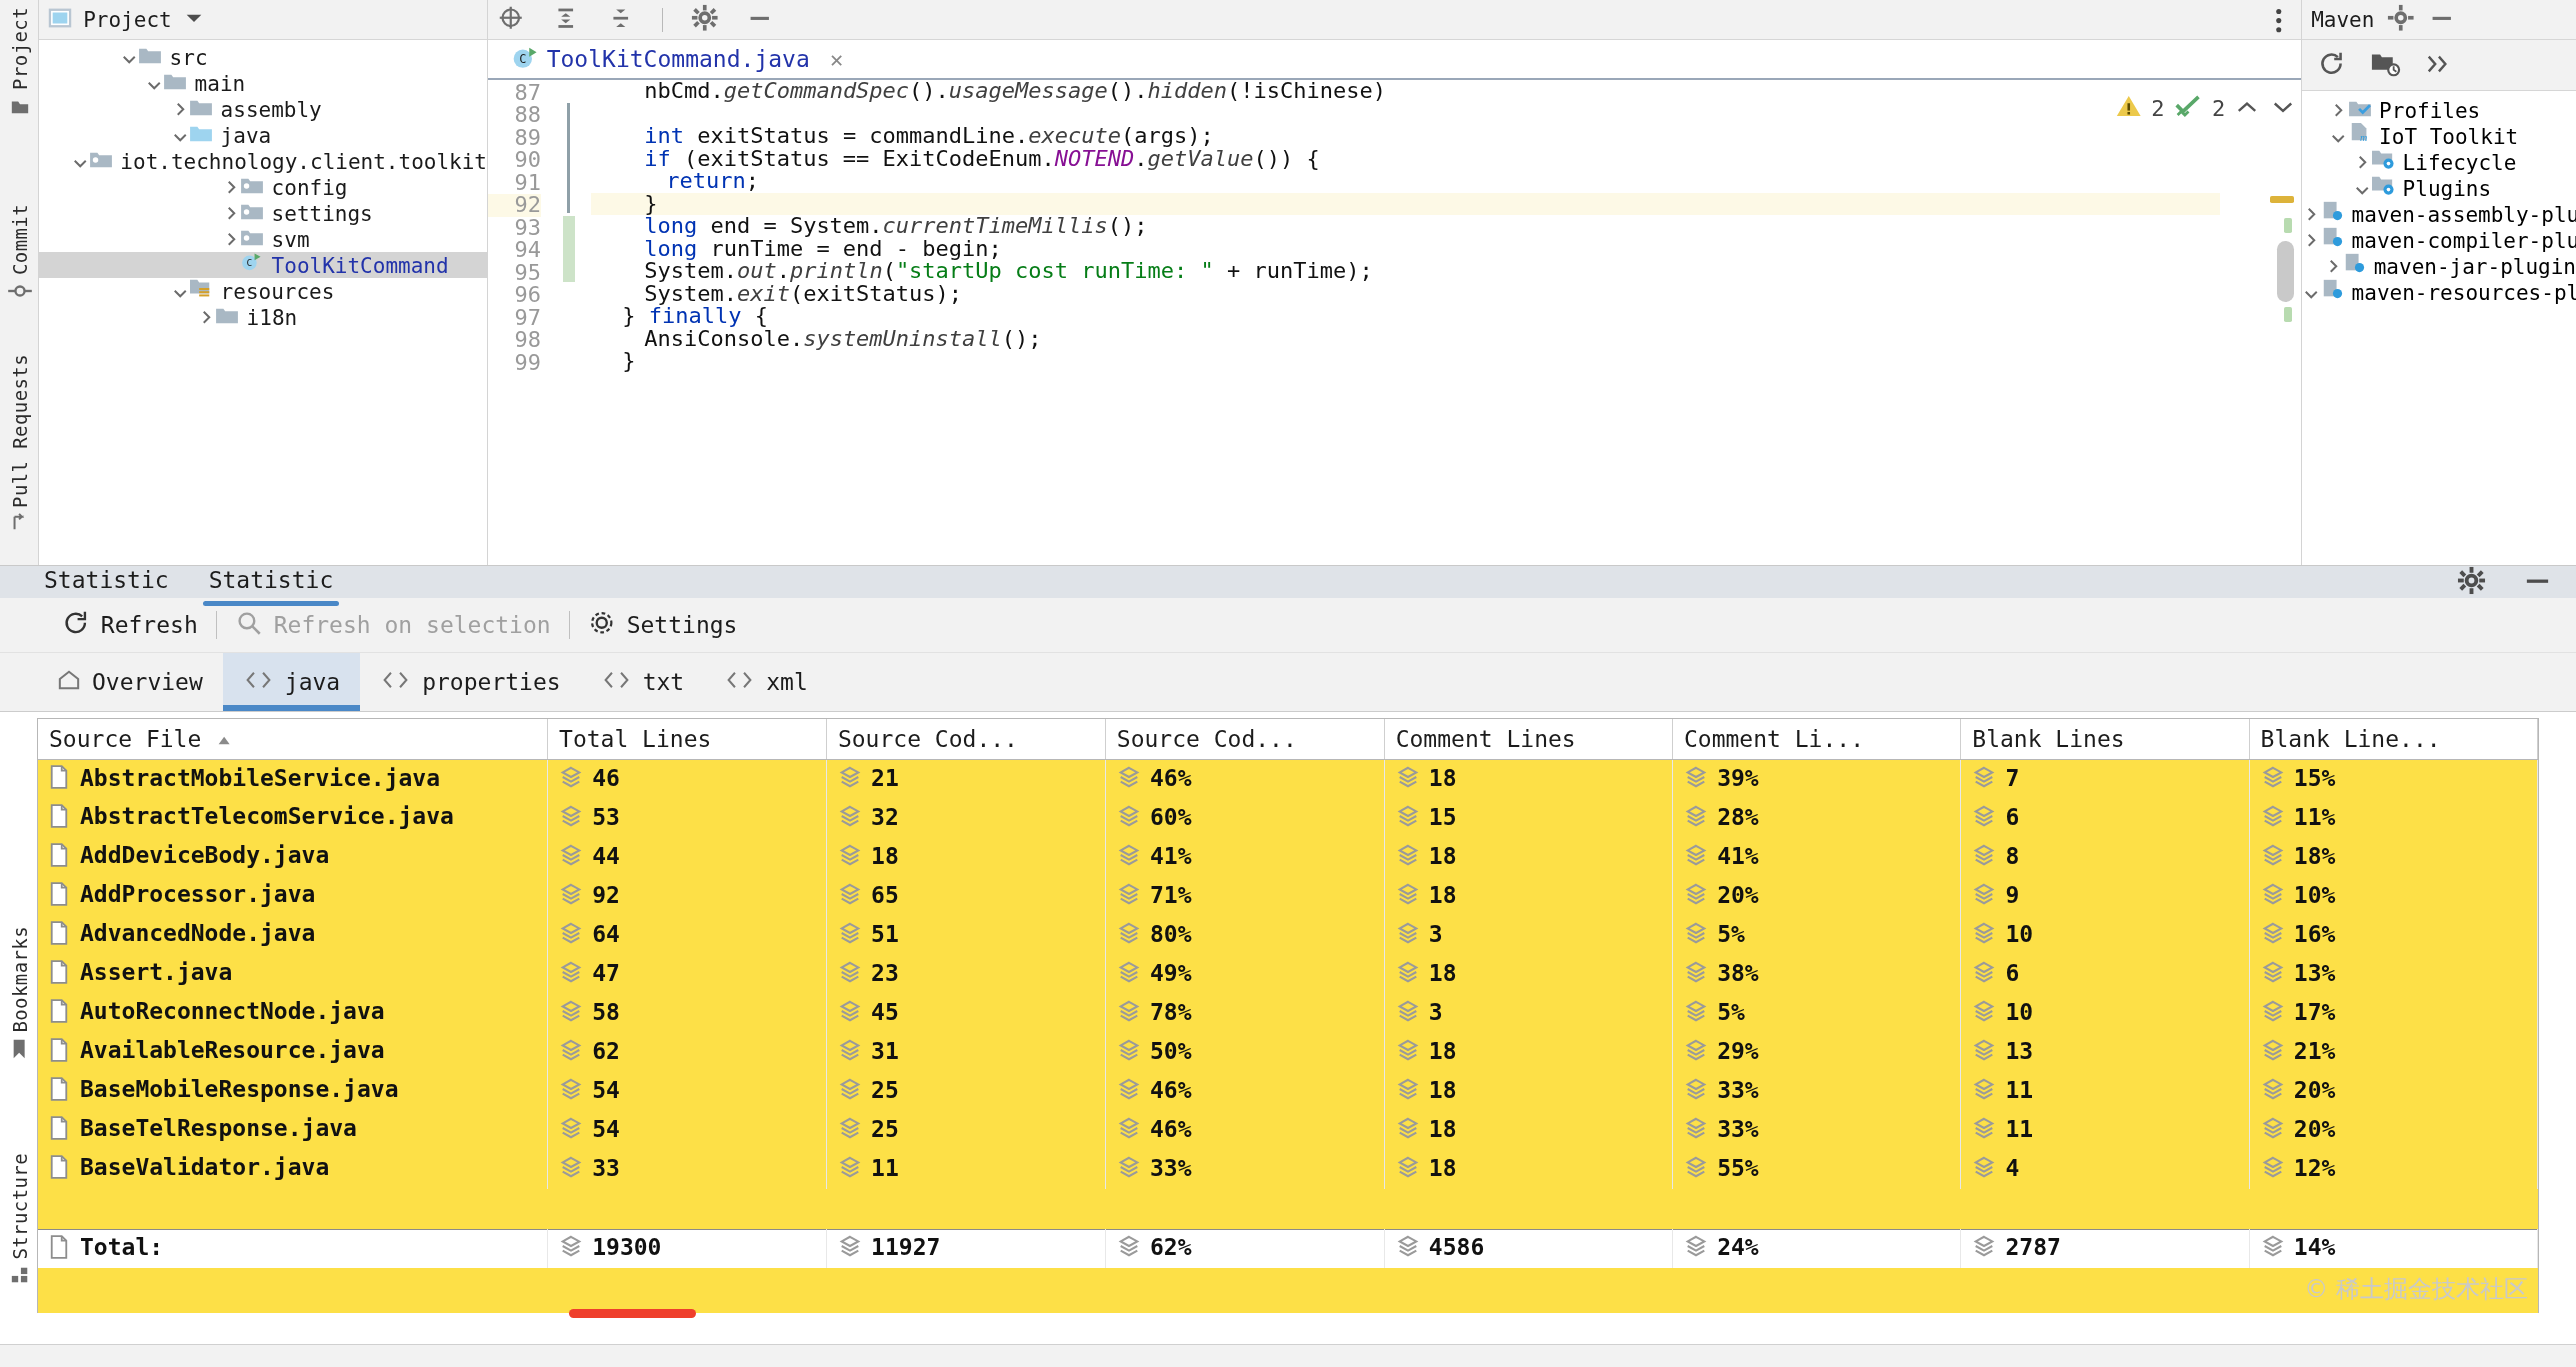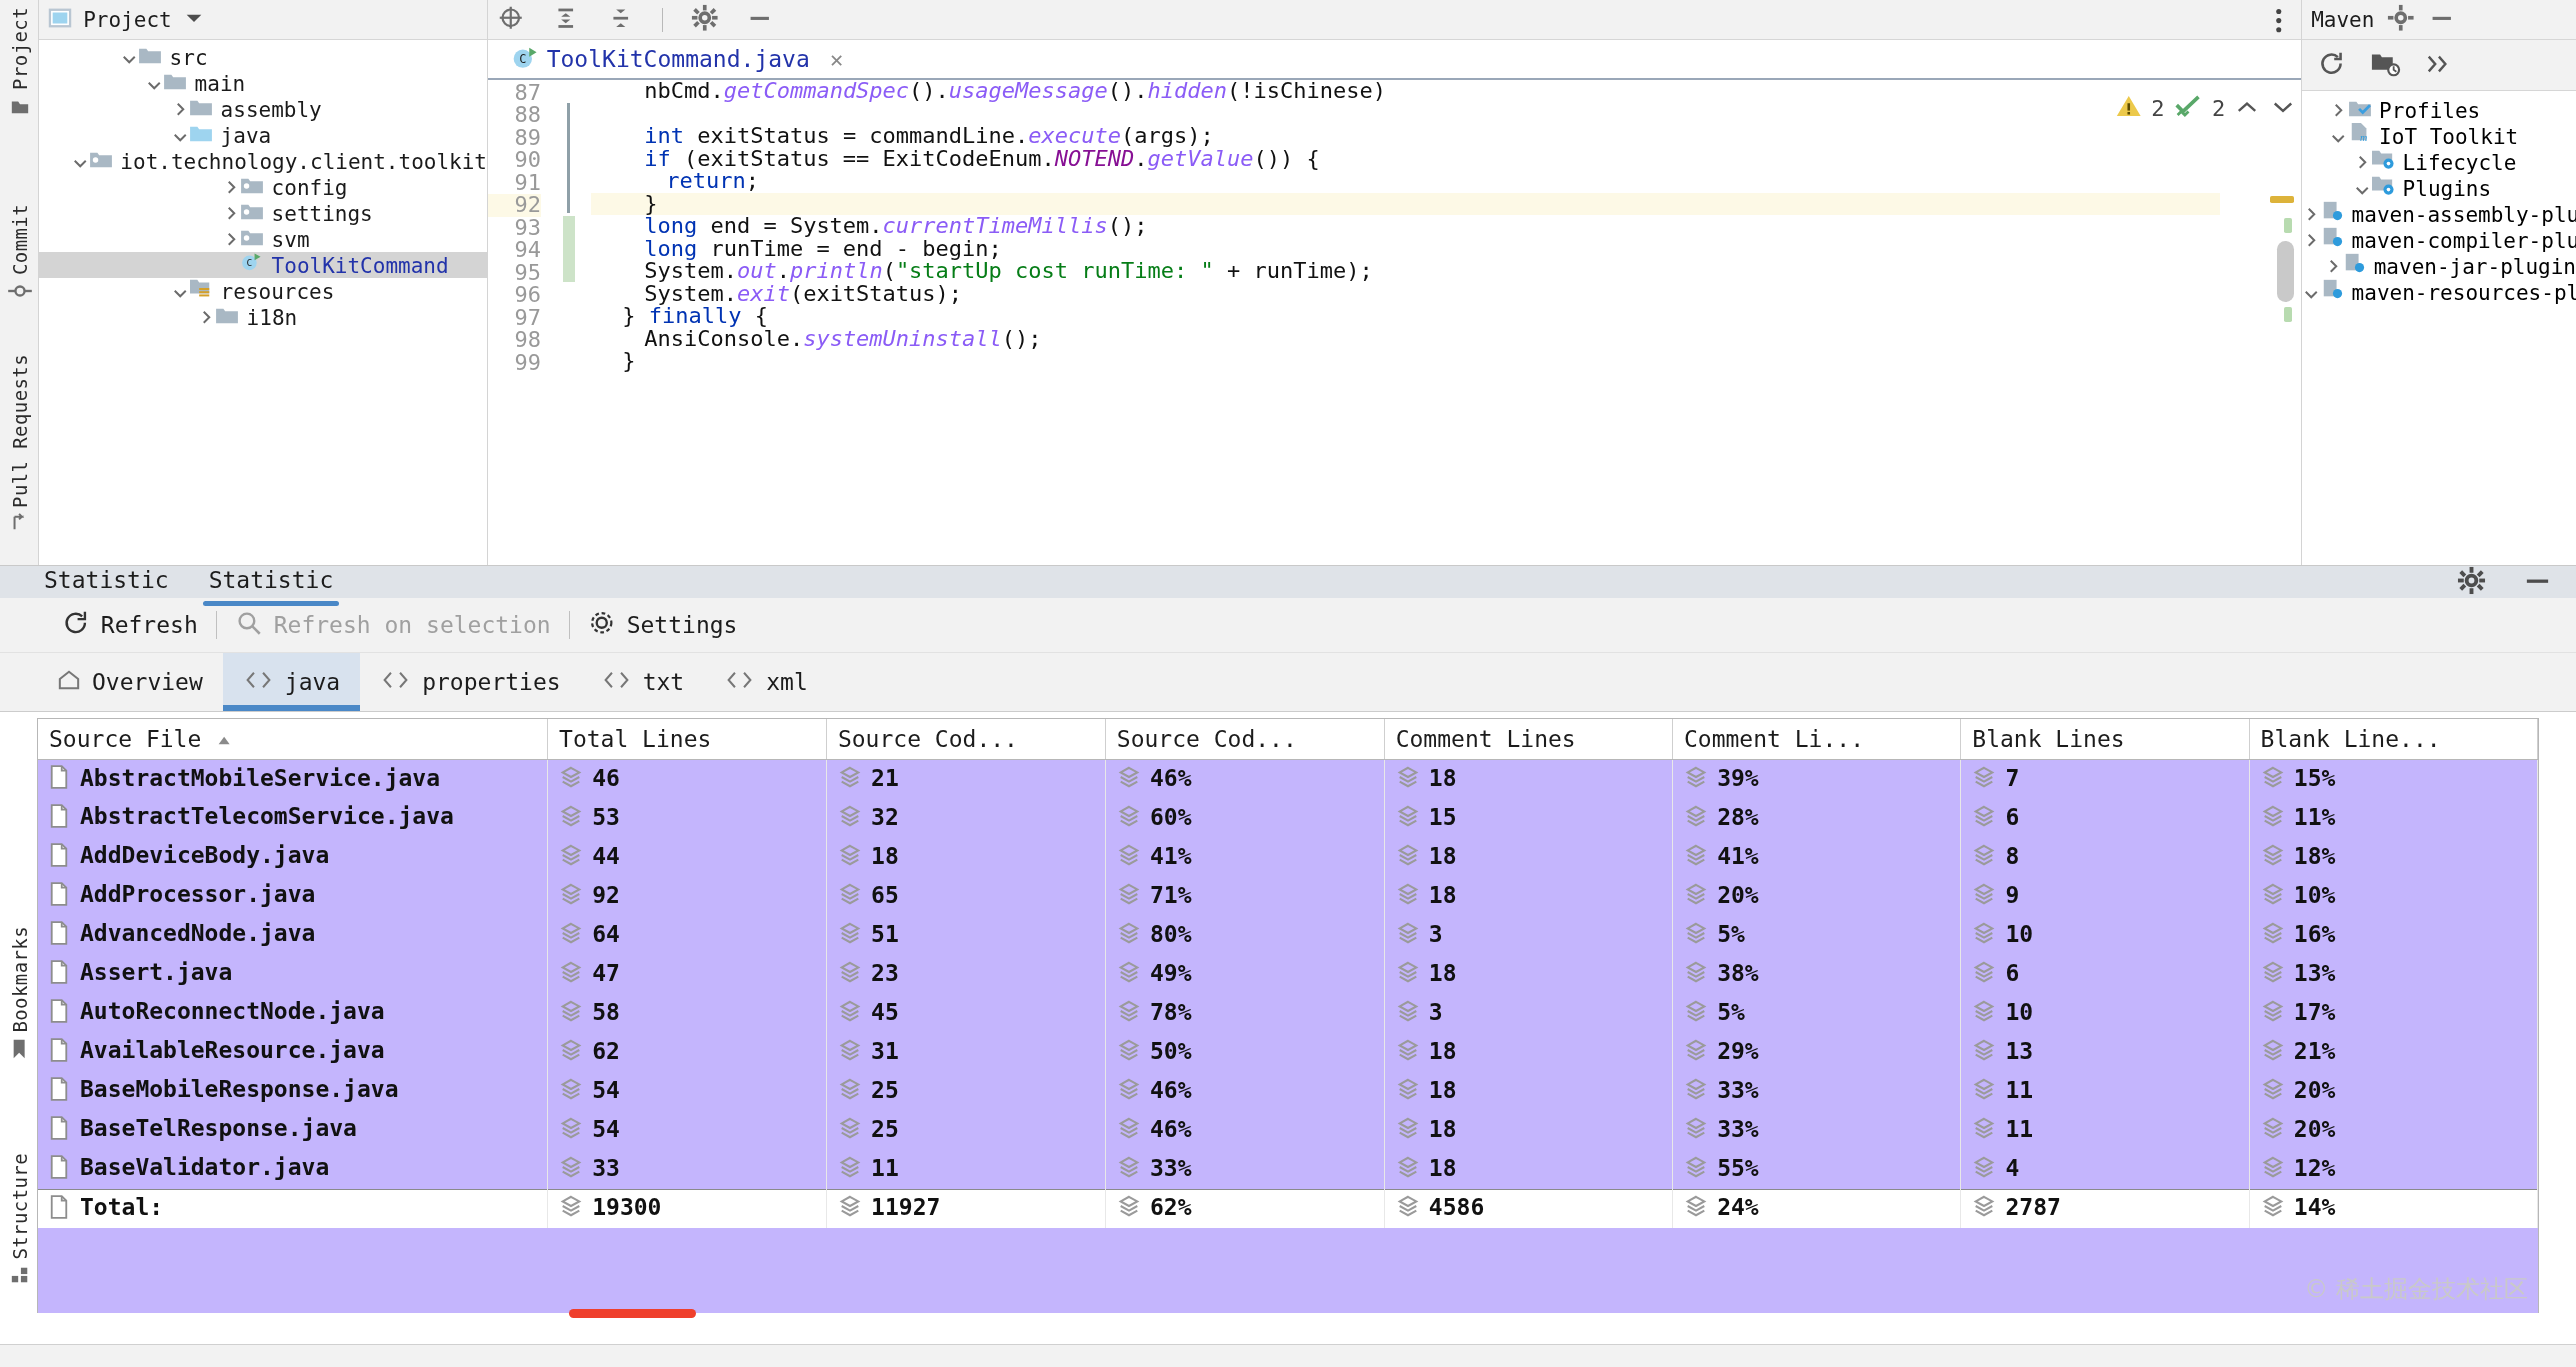--- a/index.html
+++ b/index.html
@@ -50,21 +50,21 @@
     font-size:22px; padding-top:1.8px; }
   .gline{ height:22.5px; line-height:22.5px; }
   .foldcol{ width:37px; flex:0 0 37px; position:relative; }
   .codecol{ flex:1; position:relative; min-width:0; overflow:hidden; }
   .cline{ height:22.5px; line-height:22.5px; font-size:22px; white-space:pre;
     color:#111; padding-left:9.2px; }
   .cline.hl{ background:#fdf9e6; }
   .kw{ color:#0033b3; }
   .str{ color:#067d17; }
   .purple{ color:#871094; font-style:italic; }
-  .teal{ color:#8b5cf6; font-style:italic; }
+  .teal{ color:#404040; font-style:italic; }
 
   
   .edright{ width:81px; flex:0 0 81px; position:relative; background:#fff;
     border-left:0px solid #eee; }
   .inspbar{ position:absolute; top:13px; right:5.5px; display:flex; align-items:center;
     gap:9.2px; font-size:22px; color:#444; }
   .scrollmark{ position:absolute; right:31px; width:20px; border-radius:1.8px;}
   .scrollthumb{ position:absolute; right:5.5px; width:16.5px; background:#c9c9c9; border-radius:8.3px;}
 
   
@@ -96,21 +96,21 @@
   .subtabs{ height:59px; background:#f2f2f2; display:flex; align-items:stretch;
     padding-left:37px; border-bottom:0.9px solid #ccc;}
   .stab{ display:flex; align-items:center; gap:11px; padding:0 20px; font-size:23px;
     color:#1c1c1c; position:relative; }
   .stab.active{ background:#d8e2ee; }
   .stab.active::after{ content:""; position:absolute; left:0; right:0; bottom:0;
     height:6.4px; background:#4a88c7; }
 
   
   .tablewrap{ flex:1; min-height:0; margin:5.5px 37px 0 37px; border:0.9px solid #b7b7b7;
-    border-bottom:none; background:#c4b5fd; display:flex; flex-direction:column; overflow:hidden;}
+    border-bottom:none; background:#fde047; display:flex; flex-direction:column; overflow:hidden;gap:40px;}
   table{ border-collapse:collapse; width:100%; table-layout:fixed; }
   th{ font-weight:normal; font-size:23px; text-align:left; padding:7.3px 11px;
     border-right:0.9px solid #cfcfcf; border-bottom:0.9px solid #b7b7b7; color:#1c1c1c;
     background:#fff; white-space:nowrap; overflow:hidden;}
   td{ font-size:23px; padding:3.7px 11px; border-right:0.9px solid #e8e8e8; color:#111;
     white-space:nowrap; overflow:hidden; font-weight:bold; }
   tr{ height:39px; }
   .stackico{ display:inline-block; vertical-align:-2.8px; margin-right:9.2px;}
   .fileico{ display:inline-block; vertical-align:-3.7px; margin-right:11px;}
   .totalrow td{ border-top:1.8px solid #8a8a8a; background:#fff; }

